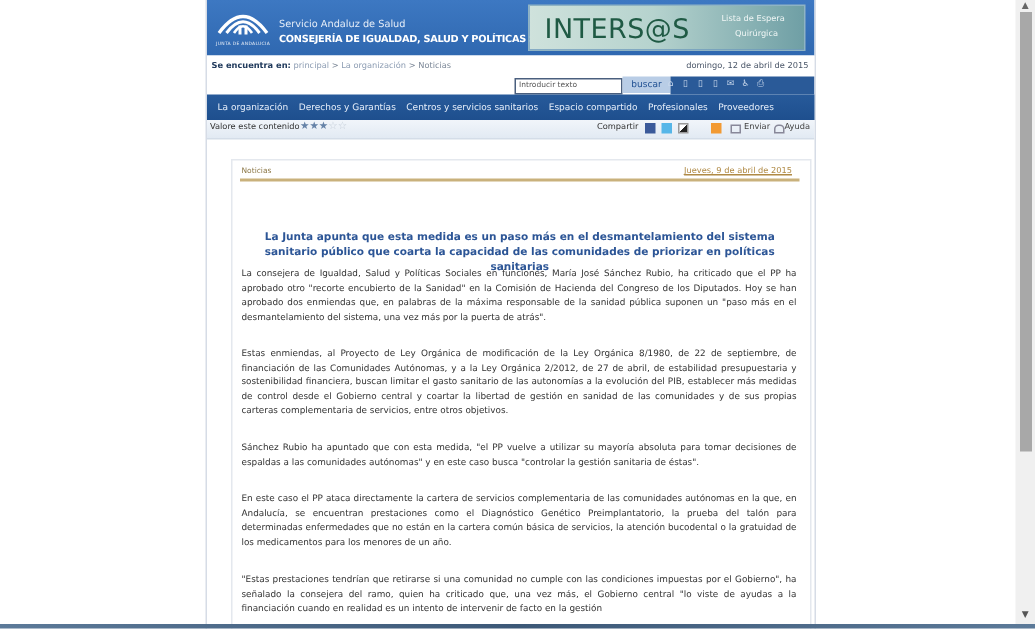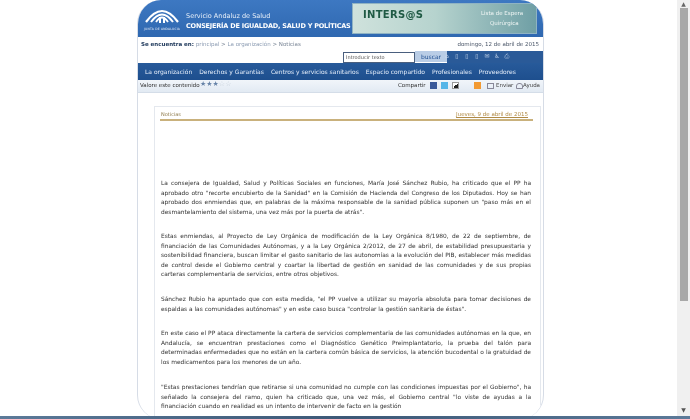--- a/index.html
+++ b/index.html
@@ -6,37 +6,36 @@
   body {
     width:690px; height:419px; overflow:hidden; position:relative;
     background:#ffffff;
     font-family:"DejaVu Sans", "Liberation Sans", sans-serif;
   }
   #page {
     position:absolute; left:137px; top:0; width:405px; height:419px;
     background:#ffffff;
     border-left:1px solid #d6dce6; border-right:1px solid #d6dce6;
     overflow:hidden;
-    border-radius:24px;
   }
   
   #banner {
     position:absolute; left:0; top:0; width:405px; height:37px;
     background:linear-gradient(#3d78c2,#2f68b0);
   }
   #logo { position:absolute; left:4px; top:2px; width:40px; height:32px; }
   #logo-caption { position:absolute; left:6px; top:27px; font-size:3px; color:#e8eef7; letter-spacing:0.2px; }
   #brand-line1 { position:absolute; left:48px; top:12px; font-size:6.5px; color:#e6eef8; }
   #brand-line2 { position:absolute; left:48px; top:22px; font-size:6.5px; color:#ffffff; font-weight:bold; letter-spacing:-0.2px; }
   #promo {
     position:absolute; left:214px; top:3px; width:183px; height:29px;
     background:linear-gradient(90deg,#cfe2dc 0%,#b6d3ce 45%,#6f9fa5 100%);
     border:1px solid #8fb3c3;
   }
-  #promo-title { position:absolute; left:10px; top:5px; font-size:10px; font-weight:bold; color:#1f5a44; letter-spacing:0.3px; }
+  #promo-title { position:absolute; left:10px; top:5px; font-size:18px; font-weight:normal; color:#1f5a44; letter-spacing:0.3px; }
   #promo-sub1 { position:absolute; left:128px; top:6px; font-size:5.5px; color:#f0f6f5; }
   #promo-sub2 { position:absolute; left:137px; top:16px; font-size:5.5px; color:#f0f6f5; }
   
   #crumb-row { position:absolute; left:0; top:37px; width:405px; height:26px; background:#fff; }
   #crumb { position:absolute; left:3px; top:4px; font-size:5.5px; color:#7b8797; white-space:nowrap; }
   #crumb .lbl { color:#203a5c; font-weight:bold; }
   #crumb a { color:#8d9db3; text-decoration:none; }
   #date { position:absolute; right:4px; top:4px; font-size:5.5px; color:#4a5668; }
   #search-input {
     position:absolute; left:205px; top:15px; width:66px; height:9px;
@@ -167,20 +166,21 @@
     <div class="sq" style="left:349px;border:1px solid #889;width:5px;height:4px;top:3px;"></div>
     <div id="send-label">Enviar</div>
     <div class="sq" style="left:378px;width:5px;height:4px;top:3px;border-radius:3px 3px 0 0;border:1px solid #889;"></div>
     <div id="help-label">Ayuda</div>
   </div>
 
   <div id="card">
     <div id="section-label">Noticias</div>
     <div id="pub-date">Jueves, 9 de abril de 2015</div>
     <div id="gold-rule"></div>
+    <div id="subhead">La Junta apunta que esta medida es un paso más en el desmantelamiento del sistema sanitario público que coarta la capacidad de las comunidades de priorizar en políticas sanitarias</div>
     <div class="para" style="top:72px;">La consejera de Igualdad, Salud y Políticas Sociales en funciones, María José Sánchez Rubio, ha criticado que el PP ha aprobado otro "recorte encubierto de la Sanidad" en la Comisión de Hacienda del Congreso de los Diputados. Hoy se han aprobado dos enmiendas que, en palabras de la máxima responsable de la sanidad pública suponen un "paso más en el desmantelamiento del sistema, una vez más por la puerta de atrás".</div>
     <div class="para" style="top:125px;">Estas enmiendas, al Proyecto de Ley Orgánica de modificación de la Ley Orgánica 8/1980, de 22 de septiembre, de financiación de las Comunidades Autónomas, y a la Ley Orgánica 2/2012, de 27 de abril, de estabilidad presupuestaria y sostenibilidad financiera, buscan limitar el gasto sanitario de las autonomías a la evolución del PIB, establecer más medidas de control desde el Gobierno central y coartar la libertad de gestión en sanidad de las comunidades y de sus propias carteras complementaria de servicios, entre otros objetivos.</div>
     <div class="para" style="top:188px;">Sánchez Rubio ha apuntado que con esta medida, "el PP vuelve a utilizar su mayoría absoluta para tomar decisiones de espaldas a las comunidades autónomas" y en este caso busca "controlar la gestión sanitaria de éstas".</div>
     <div class="para" style="top:222px;">En este caso el PP ataca directamente la cartera de servicios complementaria de las comunidades autónomas en la que, en Andalucía, se encuentran prestaciones como el Diagnóstico Genético Preimplantatorio, la prueba del talón para determinadas enfermedades que no están en la cartera común básica de servicios, la atención bucodental o la gratuidad de los medicamentos para los menores de un año.</div>
     <div class="para" style="top:276px;">"Estas prestaciones tendrían que retirarse si una comunidad no cumple con las condiciones impuestas por el Gobierno", ha señalado la consejera del ramo, quien ha criticado que, una vez más, el Gobierno central "lo viste de ayudas a la financiación cuando en realidad es un intento de intervenir de facto en la gestión</div>
   </div>
 </div>
 
 <div id="scrollbar">
   <div id="scroll-up">▲</div>

